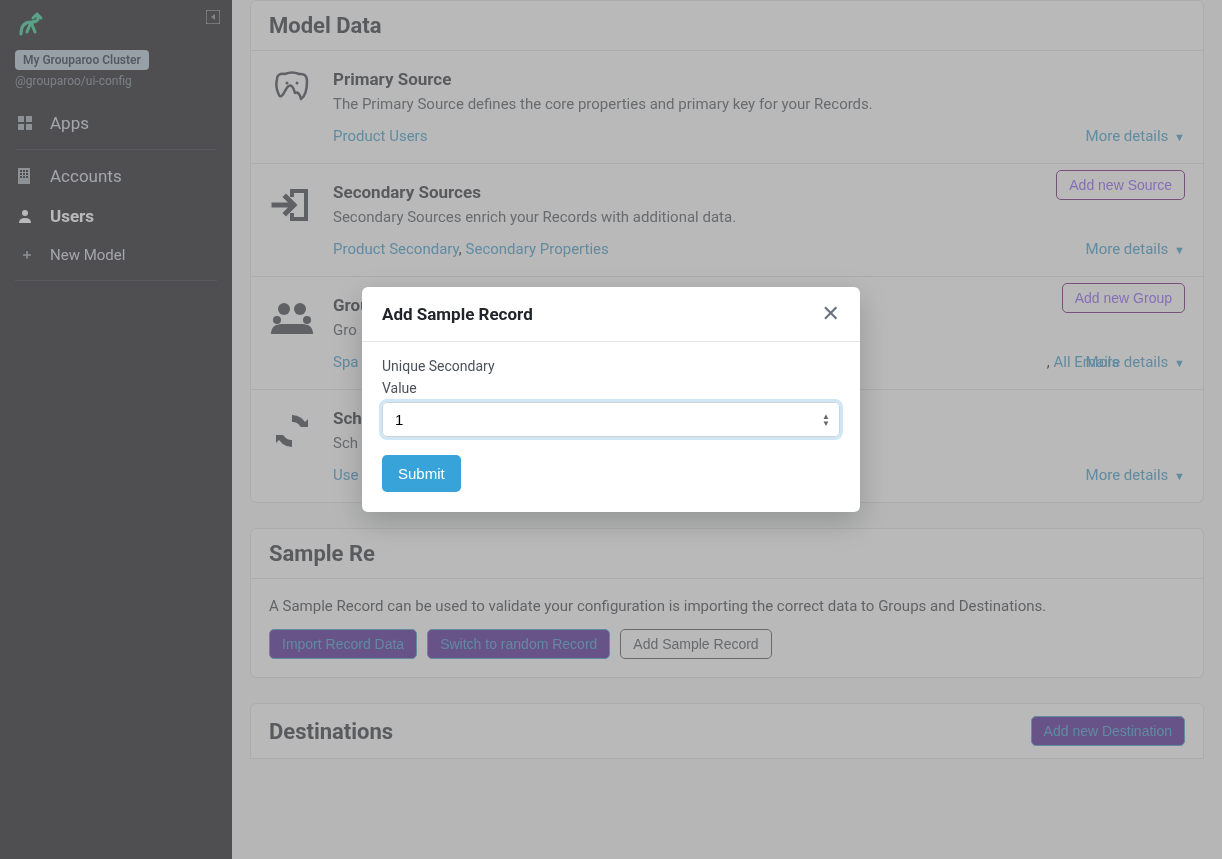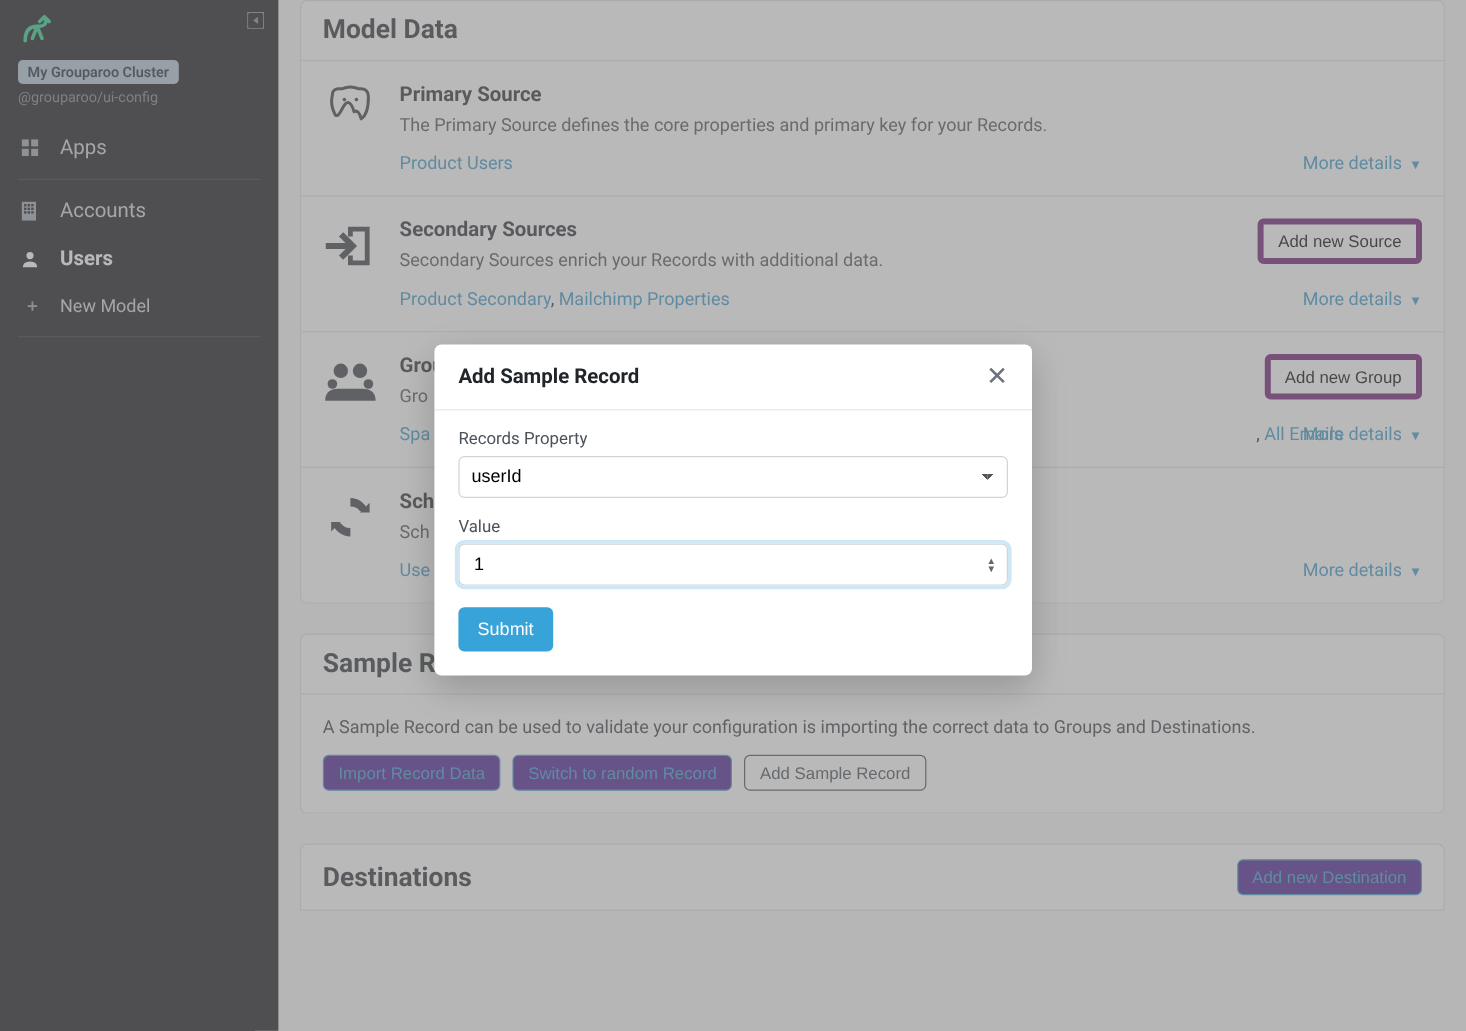--- a/index.html
+++ b/index.html
@@ -26,21 +26,21 @@
 .row { display: flex; padding: 18px; border: 1px solid #dee2e6; border-top: 0; gap: 18px; position: relative; background: #fff; }
 .row:last-child { border-radius: 0 0 6px 6px; }
 .row-icon { width: 46px; height: 46px; flex: 0 0 46px; color: #393c44; display: flex; align-items: center; justify-content: center; }
 .row-content { flex: 1; }
 .row-content h3 { font-size: 17px; font-weight: 700; margin-bottom: 6px; color: #2b2e33; }
 .row-content p { color: #4d5259; font-size: 15px; margin-bottom: 14px; }
 .links { font-size: 15px; }
 .links a { color: #3b99c9; text-decoration: none; }
 .more { position: absolute; right: 18px; bottom: 18px; color: #3b99c9; font-size: 15px; cursor: pointer; }
 .more .chev { font-size: 11px; margin-left: 2px; }
-.btn-outline { position: absolute; right: 18px; top: 18px; border: 5px solid #701a75; color: #000000; background: #fff; padding: 6px 12px; border-radius: 5px; cursor: pointer; font-size: 14px; }
+.btn-outline { position: absolute; right: 18px; top: 6px; border: 1px solid #701a75; color: #8b5cf6; background: #fff; padding: 6px 12px; border-radius: 5px; cursor: pointer; font-size: 14px; }
 .btn-outline-static { border: 1px solid #3b99c9; color: #3b99c9; background: #4c1d95; padding: 6px 12px; border-radius: 5px; cursor: pointer; font-size: 14px; }
 .btn-outline-dark { border: 1px solid #495057; color: #495057; background: #fff; padding: 6px 12px; border-radius: 5px; cursor: pointer; font-size: 14px; }
 .btn-group { display: flex; gap: 10px; margin-top: 14px; }
 .ready-badge { background: #198754; color: #fff; font-size: 11px; padding: 2px 6px; border-radius: 4px; font-weight: 600; margin-left: 6px; }
 
 .overlay { position: fixed; inset: 0; background: rgba(128,128,128,0.55); display: flex; align-items: flex-start; justify-content: center; padding-top: 0; }
 .modal { background: #fff; width: 498px; border-radius: 6px; margin-top: 287px; box-shadow: 0 10px 30px rgba(0,0,0,0.2); }
 .modal-header { display: flex; justify-content: space-between; align-items: center; padding: 16px 20px; border-bottom: 1px solid #e5e7eb; }
 .modal-header h4 { font-size: 17px; font-weight: 700; }
 .modal-close { color: #6b7280; font-size: 22px; cursor: pointer; background: none; border: none; line-height: 1; }
@@ -153,21 +153,21 @@
           <svg width="44" height="44" viewBox="0 0 44 44" fill="#393c44">
               <path d="M20 6 L38 6 L38 38 L20 38 L20 30 L24 30 L24 34 L34 34 L34 10 L24 10 L24 14 L20 14 Z"></path>
               <path d="M4 22 L22 22 M16 14 L24 22 L16 30" stroke="#393c44" stroke-width="5" fill="none" stroke-linecap="square"></path>
             </svg>
         </div>
         <div class="row-content">
           <h3>Secondary Sources</h3>
           <p>Secondary Sources enrich your Records with additional data.</p>
           <div class="links">
             <a href="#">Product Secondary</a>, 
-            <a href="#">Mailchimp Properties</a>
+            <a href="#">Secondary Properties</a>
           </div>
         </div>
         <button class="btn-outline">Add new Source</button>
         <div class="more"><span>More details</span> <span class="chev">▼</span></div>
       </div>
 
       <div class="row">
         <div class="row-icon">
           <svg width="46" height="36" viewBox="0 0 46 36" fill="#393c44">
               <circle cx="15" cy="9" r="6"></circle>
@@ -232,24 +232,21 @@
   </div>
 </div>
 
 <div class="overlay">
   <div class="modal">
     <div class="modal-header">
       <h4>Add Sample Record</h4>
       <button class="modal-close">✕</button>
     </div>
     <div class="modal-body">
-      <label class="form-label">Records Property</label>
-      <select class="form-select">
-        <option>userId</option>
-      </select>
+      <label class="form-label">Unique Secondary</label>
       <label class="form-label">Value</label>
       <div class="form-number-wrap">
         <input class="form-number" type="text" value="1" style="">
         <div class="spinner">
             <span>▲</span>
             <span>▼</span>
           </div>
       </div>
       <button class="btn-primary">Submit</button>
     </div>

